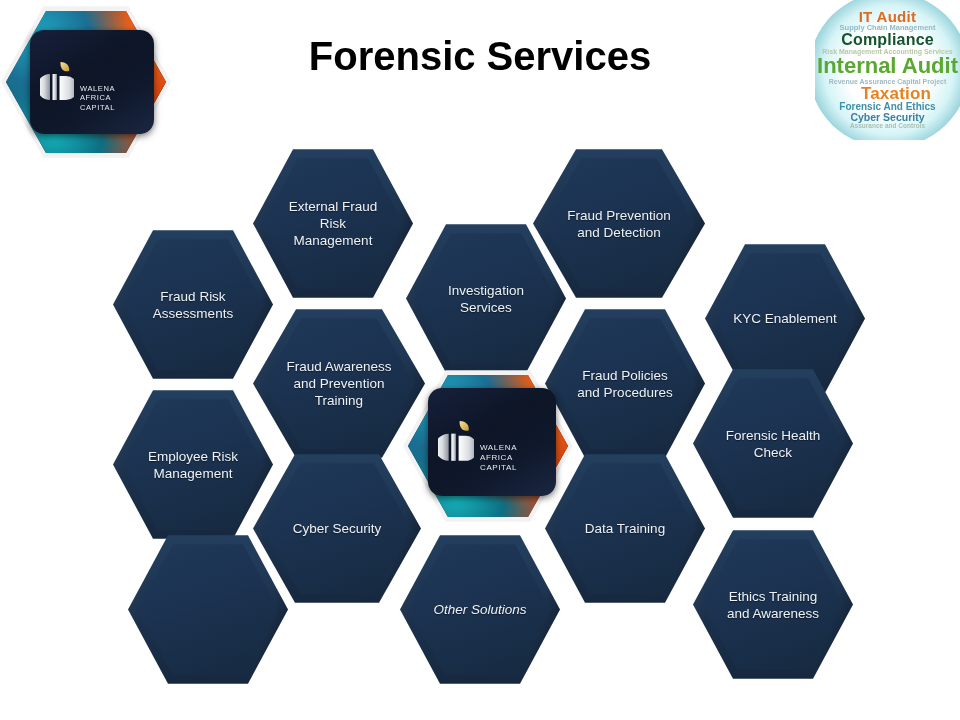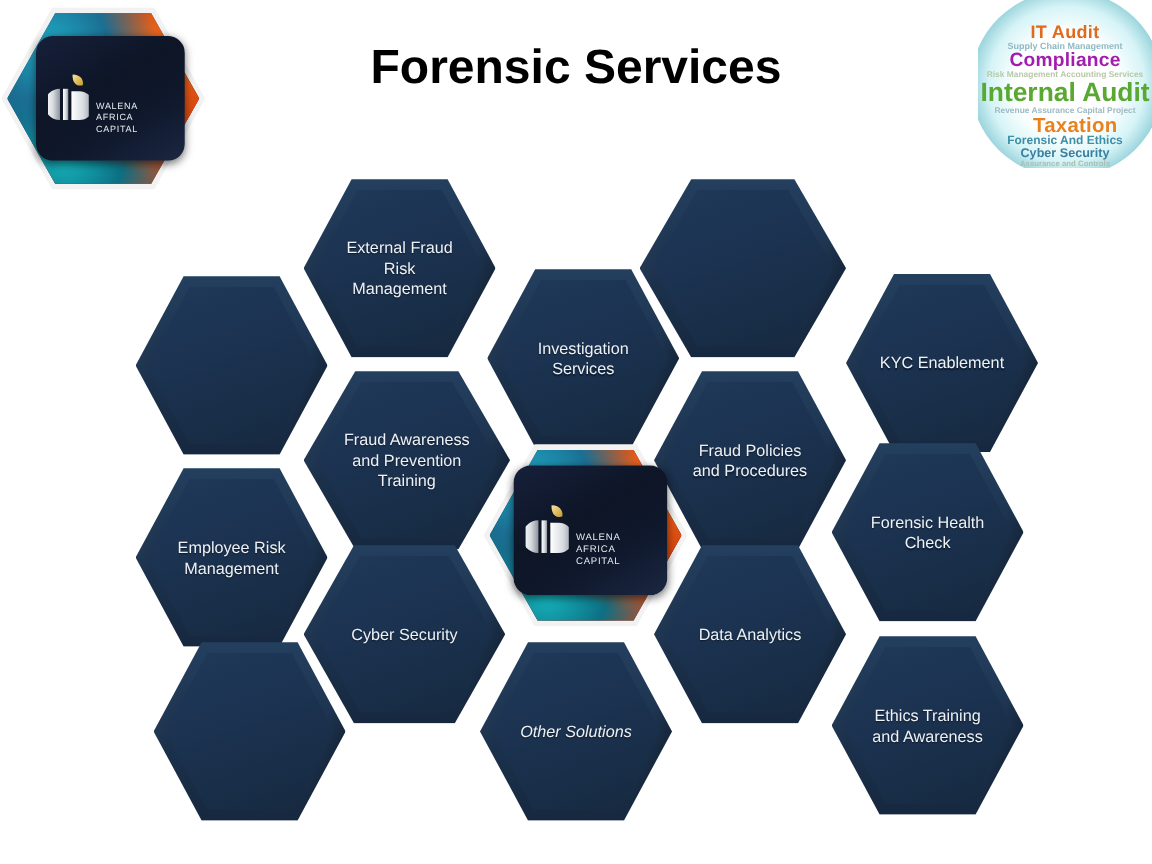--- a/index.html
+++ b/index.html
@@ -128,23 +128,23 @@
     position: absolute;
     left: 0; top: 0;
     width: 145px; height: 140px;
     text-align: center;
     font-family: "Liberation Sans", sans-serif;
     font-weight: bold;
     white-space: nowrap;
     overflow: hidden;
   }
   #wordcloud .wc-line { display: block; line-height: 1.02; }
-  .wc-l1 { font-size: 15px; color: #e06a1e; margin-top: 20px; letter-spacing: .3px; }
+  .wc-l1 { font-size: 15px; color: #e06a1e; margin-top: 9px; letter-spacing: .3px; }
   .wc-l2 { font-size: 7.5px; color: #8fb9c6; }
-  .wc-l3 { font-size: 16px; color: #a21caf; letter-spacing: .2px; }
+  .wc-l3 { font-size: 16px; color: #14532d; letter-spacing: .2px; }
   .wc-l4 { font-size: 7px; color: #b7c9a8; }
   .wc-l5 { font-size: 22px; color: #5aa832; letter-spacing: 0px; }
   .wc-l6 { font-size: 7px; color: #9dbbc4; }
   .wc-l7 { font-size: 17px; color: #e8821f; letter-spacing: .2px; padding-left: 17px; }
   .wc-l8 { font-size: 10px; color: #3f8fa8; }
   .wc-l9 { font-size: 10.5px; color: #3b7fa0; }
   .wc-l10 { font-size: 6.5px; color: #a9bfb0; }
 
   
   .hex {
@@ -243,20 +243,21 @@
       <span class="wc-line wc-l9">Cyber Security</span>
       <span class="wc-line wc-l10">Assurance and Controls</span>
     </div>
   </div>
 
   <div id="page-title">Forensic Services</div>
 
   <div id="hex-layer">
       <div class="hex" style="left: 113px; top: 228px; width: 160px; height: 153px;">
         <div class="inner"></div>
+        <div class="label">Fraud Risk<br>Assessments</div>
       </div>
       <div class="hex" style="left: 253px; top: 147px; width: 160px; height: 153px;">
         <div class="inner"></div>
         <div class="label">External Fraud<br>Risk<br>Management</div>
       </div>
       <div class="hex" style="left: 253px; top: 307px; width: 172px; height: 153px;">
         <div class="inner"></div>
         <div class="label">Fraud Awareness<br>and Prevention<br>Training</div>
       </div>
       <div class="hex" style="left: 113px; top: 388px; width: 160px; height: 153px;">
@@ -269,34 +270,35 @@
       </div>
       <div class="hex" style="left: 128px; top: 533px; width: 160px; height: 153px;">
         <div class="inner"></div>
       </div>
       <div class="hex" style="left: 406px; top: 222px; width: 160px; height: 153px;">
         <div class="inner"></div>
         <div class="label">Investigation<br>Services</div>
       </div>
       <div class="hex" style="left: 533px; top: 147px; width: 172px; height: 153px;">
         <div class="inner"></div>
+        <div class="label">Fraud Prevention<br>and Detection</div>
       </div>
       <div class="hex" style="left: 545px; top: 307px; width: 160px; height: 153px;">
         <div class="inner"></div>
         <div class="label">Fraud Policies<br>and Procedures</div>
       </div>
       <div class="hex" style="left: 545px; top: 452px; width: 160px; height: 153px;">
         <div class="inner"></div>
-        <div class="label">Data Analytics</div>
+        <div class="label">Data Training</div>
       </div>
       <div class="hex" style="left: 400px; top: 533px; width: 160px; height: 153px; font-style: italic;">
         <div class="inner"></div>
         <div class="label">Other Solutions</div>
       </div>
-      <div class="hex" style="left: 705px; top: 226px; width: 160px; height: 153px;">
+      <div class="hex" style="left: 705px; top: 242px; width: 160px; height: 153px;">
         <div class="inner"></div>
         <div class="label">KYC Enablement</div>
       </div>
       <div class="hex" style="left: 693px; top: 367px; width: 160px; height: 153px;">
         <div class="inner"></div>
         <div class="label">Forensic Health<br>Check</div>
       </div>
       <div class="hex" style="left: 693px; top: 528px; width: 160px; height: 153px;">
         <div class="inner"></div>
         <div class="label">Ethics Training<br>and Awareness</div>

